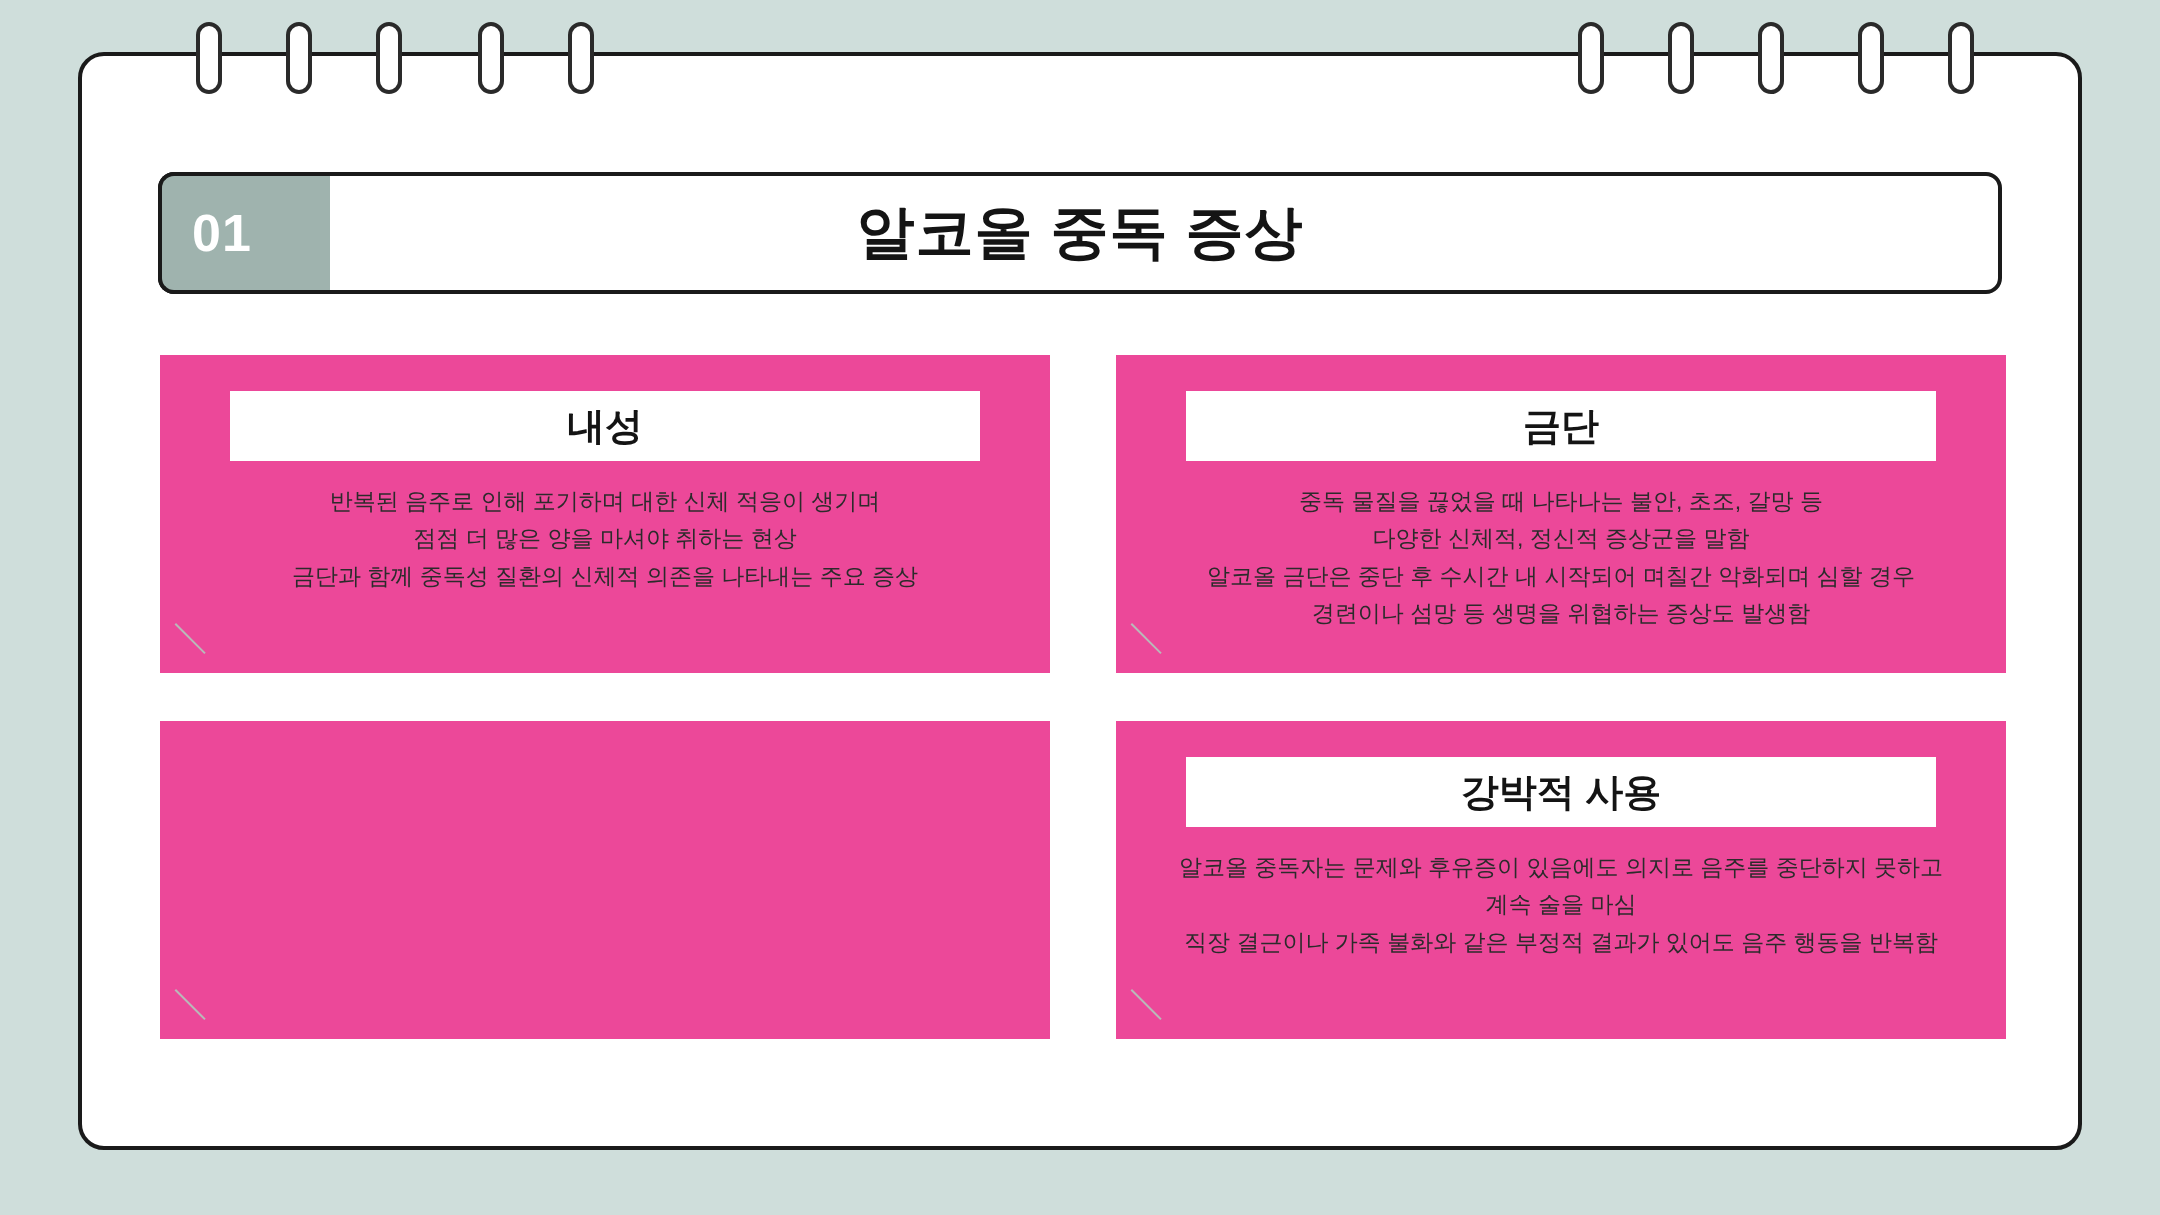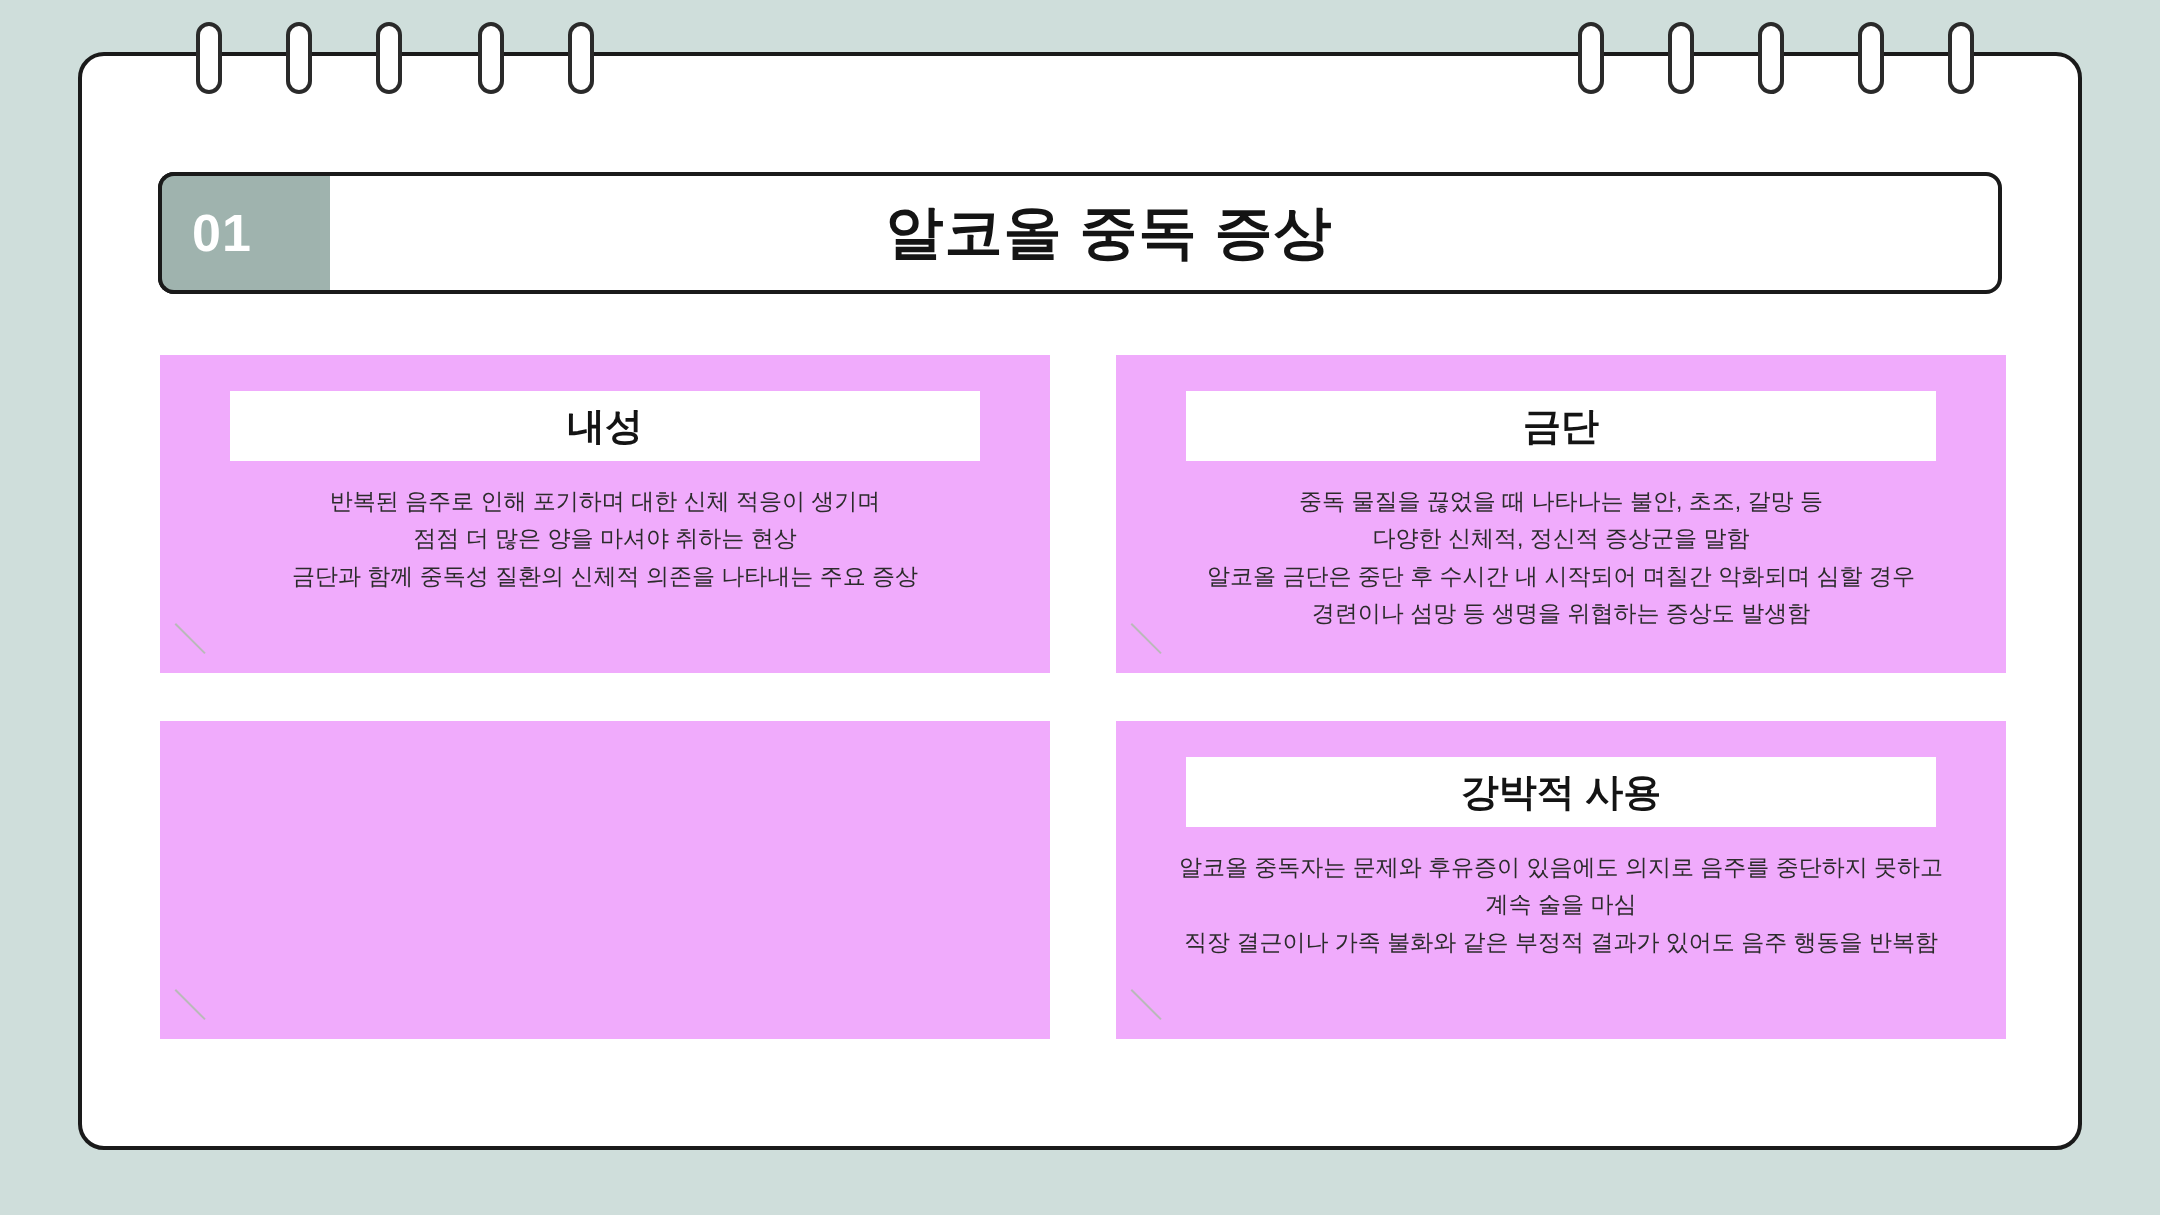--- a/index.html
+++ b/index.html
@@ -110,36 +110,35 @@
     top: 172px;
     width: 1844px;
     height: 122px;
     display: flex;
     align-items: center;
     justify-content: center;
     font-size: 58px;
     font-weight: bold;
     color: #141414;
     letter-spacing: 1px;
-    padding-left: 29px;
   }
 
   
   .cards {
     position: absolute;
     left: 160px;
     top: 355px;
     width: 1846px;
     height: 690px;
   }
   .card {
     position: absolute;
     width: 890px;
     height: 318px;
-    background: #f0abfc;
+    background: #ec4899;
     box-sizing: border-box;
   }
   .card.c0 { left: 0;    top: 0; }
   .card.c1 { left: 956px; top: 0; }
   .card.c2 { left: 0;    top: 366px; }
   .card.c3 { left: 956px; top: 366px; }
 
   
   .card:after {
     content: "";

